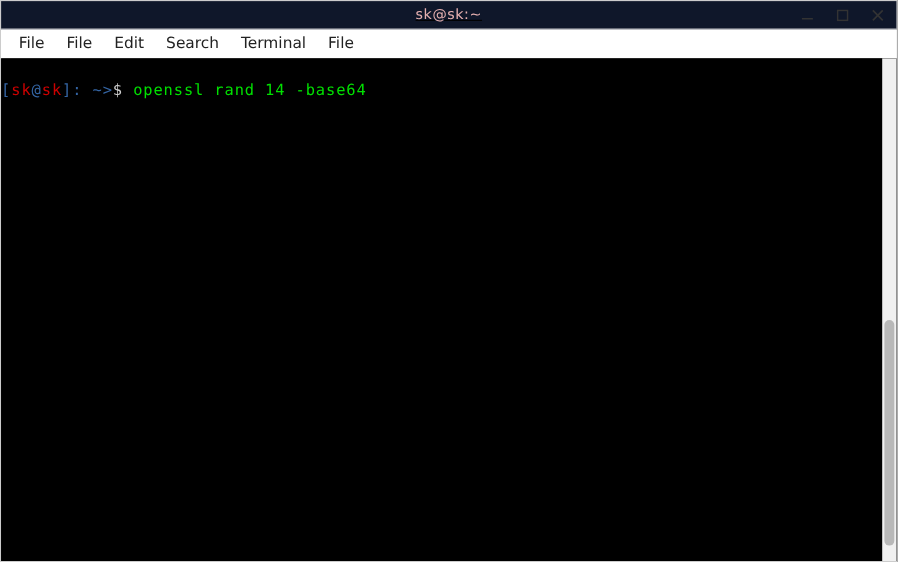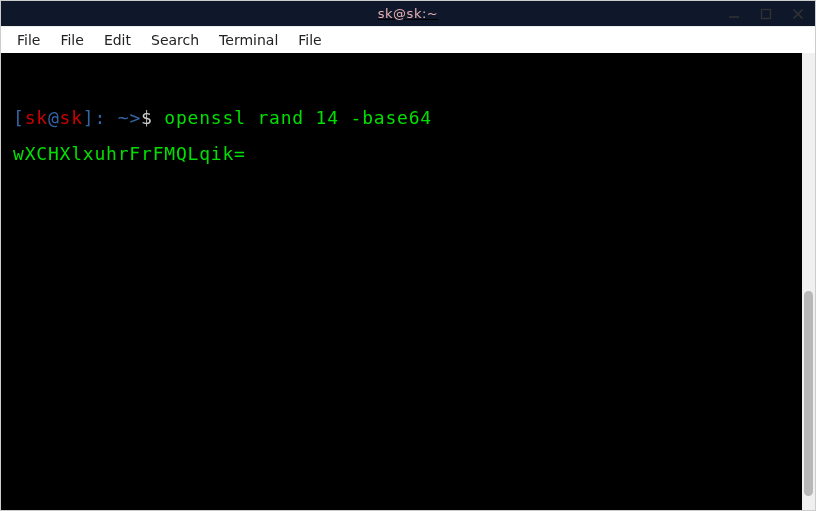--- a/index.html
+++ b/index.html
@@ -76,27 +76,26 @@
     .terminal-wrap {
       flex: 1;
       display: flex;
       background: #000;
       overflow: hidden;
     }
     .terminal {
       flex: 1;
       background: #000;
       font-family: "DejaVu Sans Mono", "Liberation Mono", monospace;
-      font-size: 18px;
+      font-size: 14px;
       line-height: 18px;
-      padding: 2px 12px;
+      padding: 2px 0;
       color: #ccc;
       white-space: pre;
       letter-spacing: 0.8px;
-      margin-top: 36px;
     }
     .term-line {
       min-height: 18px;
     }
     .c-blue { color: #3465a4; }
     .c-red { color: #cc0000; }
     .c-green { color: #00e000; }
     .c-white { color: #cccccc; }
     .cursor {
       display: inline-block;
@@ -150,19 +149,18 @@
     <div class="menu-item">File</div>
     <div class="menu-item">Edit</div>
     <div class="menu-item">Search</div>
     <div class="menu-item">Terminal</div>
     <div class="menu-item">File</div>
   </div>
 
   <div class="terminal-wrap">
     <div class="terminal">
 <div class="term-line"><span class="c-blue">[</span><span class="c-red">sk</span><span class="c-blue">@</span><span class="c-red">sk</span><span class="c-blue">]: ~&gt;</span><span class="c-white">$ </span><span class="c-green">openssl rand 14 -base64</span></div>
-<div class="term-line"><span class="c-green">wXCHXlxuhrFrFMQLqik=</span></div>
     </div>
     <div class="scrollbar">
       <div class="scrollbar-thumb" id="sb-thumb" style="top: 52%; height: 45%;"></div>
     </div>
   </div>
 </div>
 
 </body></html>

